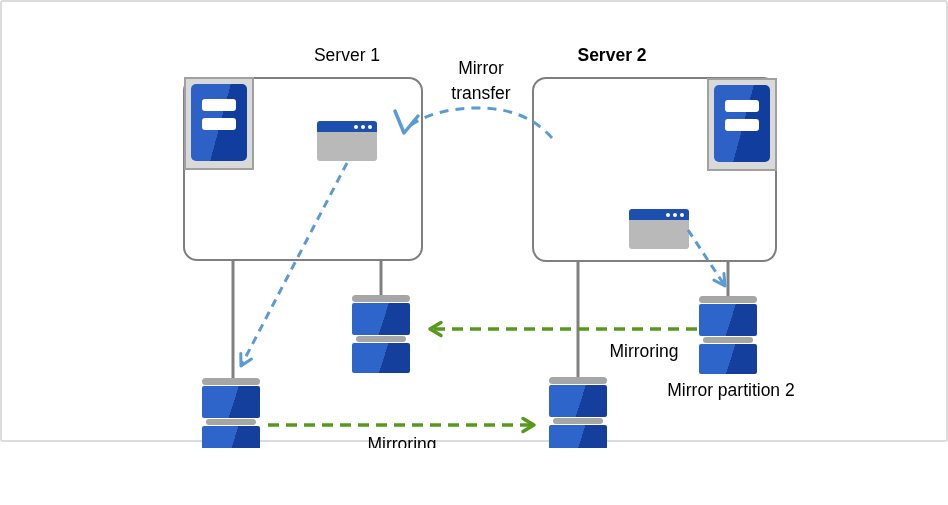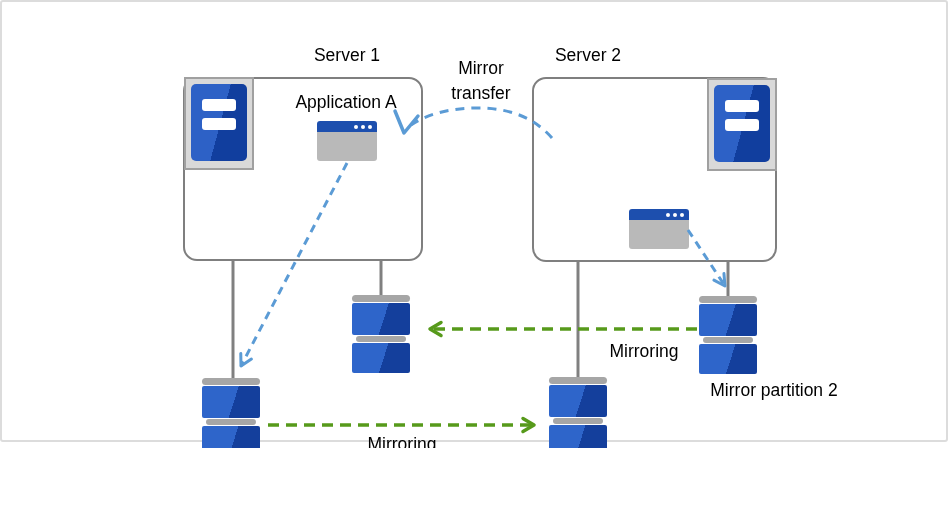--- a/index.html
+++ b/index.html
@@ -51,28 +51,28 @@
   #disk-local-1{left:352px;top:295px;}
   #disk-mp1{left:202px;top:378px;}
   #disk-local-2{left:549px;top:377px;}
   #disk-mp2{left:699px;top:296px;}
 
   .lbl{
     position:absolute;font-size:17.5px;line-height:20px;white-space:nowrap;
     transform:translateX(-50%);text-align:center;
   }
   #lbl-server1{left:347px;top:45px;}
-  #lbl-server2{left:588px;top:45px;}
+  #lbl-server2{left:612px;top:45px;font-weight:bold;}
   #lbl-app-a{left:346px;top:92px;}
   #lbl-app-b{left:685px;top:184px;}
   #lbl-group{left:481px;top:56px;line-height:25px;}
   #lbl-mirroring-left{left:402px;top:434px;}
   #lbl-mirroring-right{left:644px;top:341px;}
   #lbl-mp1{left:231px;top:464px;}
-  #lbl-mp2{left:731px;top:380px;margin-left:43px;}
+  #lbl-mp2{left:731px;top:380px;}
 
   #arrow-layer{position:absolute;left:0;top:0;pointer-events:none;}
 </style>
 </head>
 <body>
 
 <div id="canvas">
   <div id="frame"></div>
 
   <div id="server1-box" class="server-box"></div>
@@ -103,21 +103,20 @@
     <div class="win-title">
       <span class="win-dot d1"></span>
       <span class="win-dot d2"></span>
       <span class="win-dot d3"></span>
     </div>
     <div class="win-body"></div>
   </div>
 
   <div id="lbl-server1" class="lbl">Server 1</div>
   <div id="lbl-server2" class="lbl">Server 2</div>
-  <div id="lbl-app-a" class="lbl">Application A</div>
   <div id="lbl-group" class="lbl">
     <div>Mirror</div>
     <div>transfer</div>
   </div>
 
   <svg id="arrow-layer" width="948" height="505" viewBox="0 0 948 505">
     <defs>
       <marker id="head-green" markerUnits="userSpaceOnUse" markerWidth="18" markerHeight="18" viewBox="0 0 18 18" refX="14" refY="9" orient="auto">
         <polyline points="3,2.5 14,9 3,15.5" fill="none" stroke="#579a1b" stroke-width="3.5" stroke-linecap="round" stroke-linejoin="round"></polyline>
       </marker>

